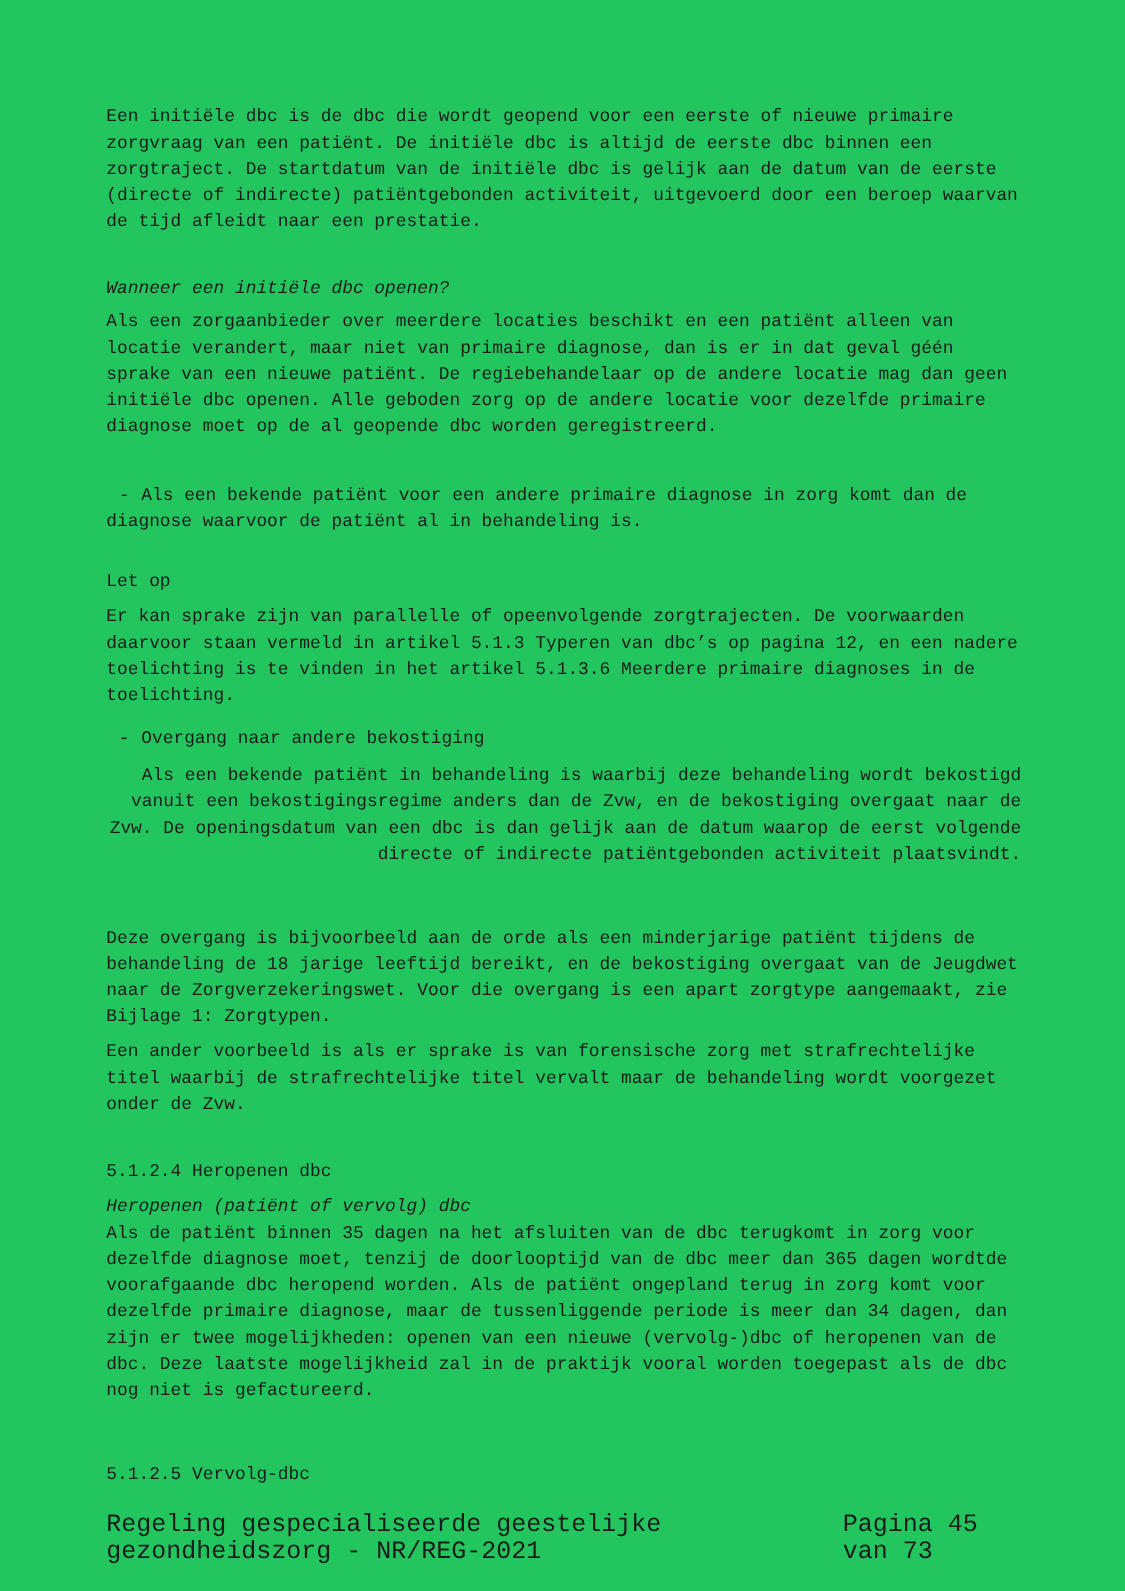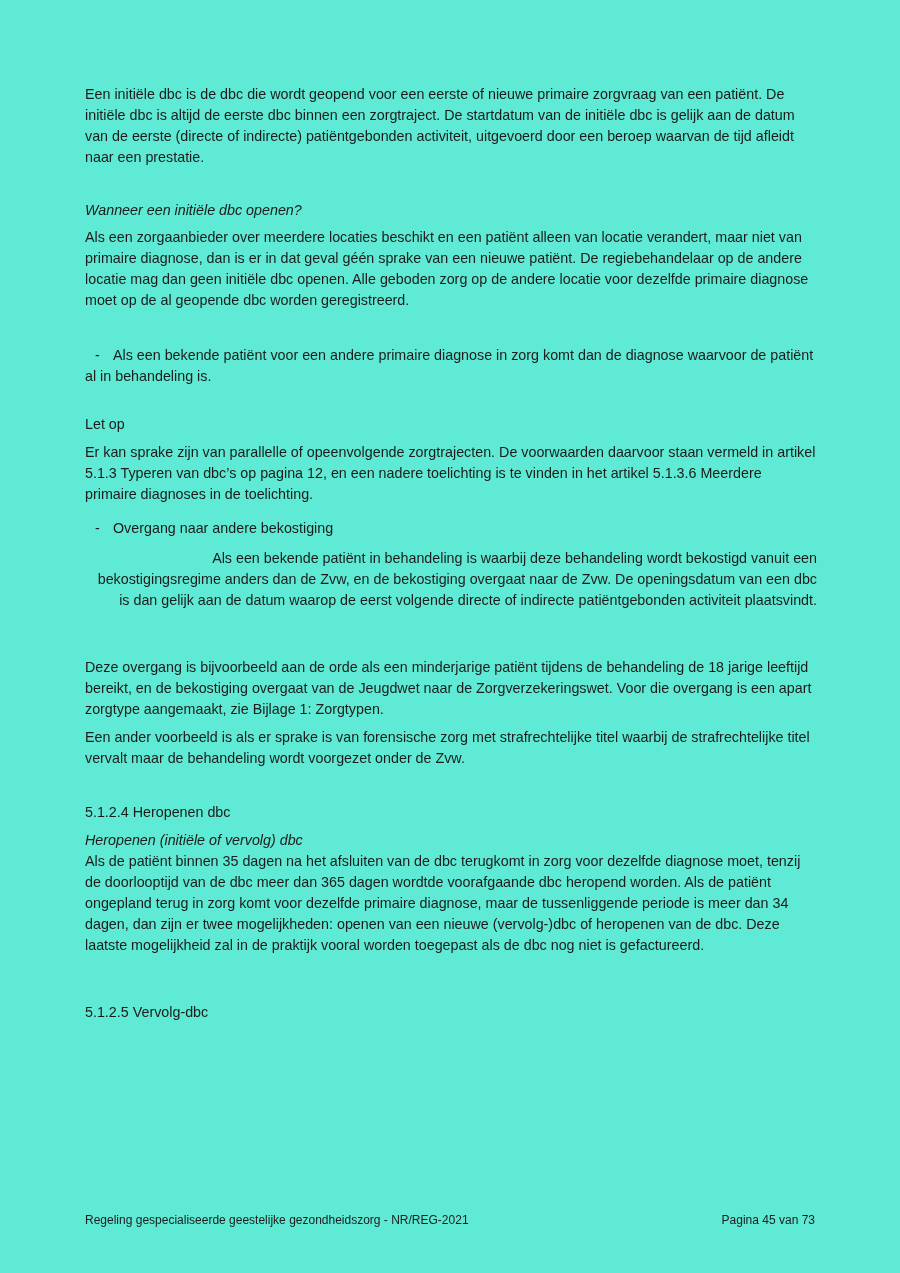--- a/index.html
+++ b/index.html
@@ -4,22 +4,22 @@
 <style>
   html, body {
     margin: 0;
     padding: 0;
     background: #ffffff;
   }
   .page {
     position: relative;
     width: 900px;
     height: 1273px;
-    background: #5eead4;
-    font-family: Liberation Sans, sans-serif;
+    background: #22c55e;
+    font-family: Liberation Mono, monospace;
     font-size: 14.3px;
     line-height: 21px;
     color: #1c1c1c;
     overflow: hidden;
   }
   .content {
     position: absolute;
     left: 85px;
     top: 84px;
     width: 732px;
@@ -54,21 +54,21 @@
   .mt-sub       { margin-top: 7px; }
   .mt-h5125     { margin-top: 46px; }
 
   .footer {
     position: absolute;
     left: 85px;
     right: 85px;
     top: 1210px;
     display: flex;
     justify-content: space-between;
-    font-size: 12px;
+    font-size: 20px;
   }
 </style>
 </head>
 <body>
 
 <div class="page">
   <main class="content">
 
     <p class="para">Een initiële dbc is de dbc die wordt geopend voor een eerste of nieuwe primaire zorgvraag van een patiënt. De initiële dbc is altijd de eerste dbc binnen een zorgtraject. De startdatum van de initiële dbc is gelijk aan de datum van de eerste (directe of indirecte) patiëntgebonden activiteit, uitgevoerd door een beroep waarvan de tijd afleidt naar een prestatie.</p>
 
@@ -88,21 +88,21 @@
 
     <p class="para mt-pbek">Als een bekende patiënt in behandeling is waarbij deze behandeling wordt bekostigd vanuit een bekostigingsregime anders dan de Zvw, en de bekostiging overgaat naar de Zvw. De openingsdatum van een dbc is dan gelijk aan de datum waarop de eerst volgende directe of indirecte patiëntgebonden activiteit plaatsvindt.</p>
 
     <p class="para mt-p18">Deze overgang is bijvoorbeeld aan de orde als een minderjarige patiënt tijdens de behandeling de 18 jarige leeftijd bereikt, en de bekostiging overgaat van de Jeugdwet naar de Zorgverzekeringswet. Voor die overgang is een apart zorgtype aangemaakt, zie Bijlage 1: Zorgtypen.</p>
 
     <p class="para mt-pfor">Een ander voorbeeld is als er sprake is van forensische zorg met strafrechtelijke titel waarbij de strafrechtelijke titel vervalt maar de behandeling wordt voorgezet onder de Zvw.</p>
 
     <p class="para mt-h5124">5.1.2.4 Heropenen dbc</p>
 
     <div class="para sub-block mt-sub">
-      <em>Heropenen (initiële of vervolg) dbc</em>
+      <em>Heropenen (patiënt of vervolg) dbc</em>
       <span>Als de patiënt binnen 35 dagen na het afsluiten van de dbc terugkomt in zorg voor dezelfde diagnose moet, tenzij de doorlooptijd van de dbc meer dan 365 dagen wordtde voorafgaande dbc heropend worden. Als de patiënt ongepland terug in zorg komt voor dezelfde primaire diagnose, maar de tussenliggende periode is meer dan 34 dagen, dan zijn er twee mogelijkheden: openen van een nieuwe (vervolg-)dbc of heropenen van de dbc. Deze laatste mogelijkheid zal in de praktijk vooral worden toegepast als de dbc nog niet is gefactureerd.</span>
     </div>
 
     <p class="para mt-h5125">5.1.2.5 Vervolg-dbc</p>
 
   </main>
 
   <footer class="footer">
     <span>Regeling gespecialiseerde geestelijke gezondheidszorg - NR/REG-2021</span>
     <span>Pagina 45 van 73</span>

